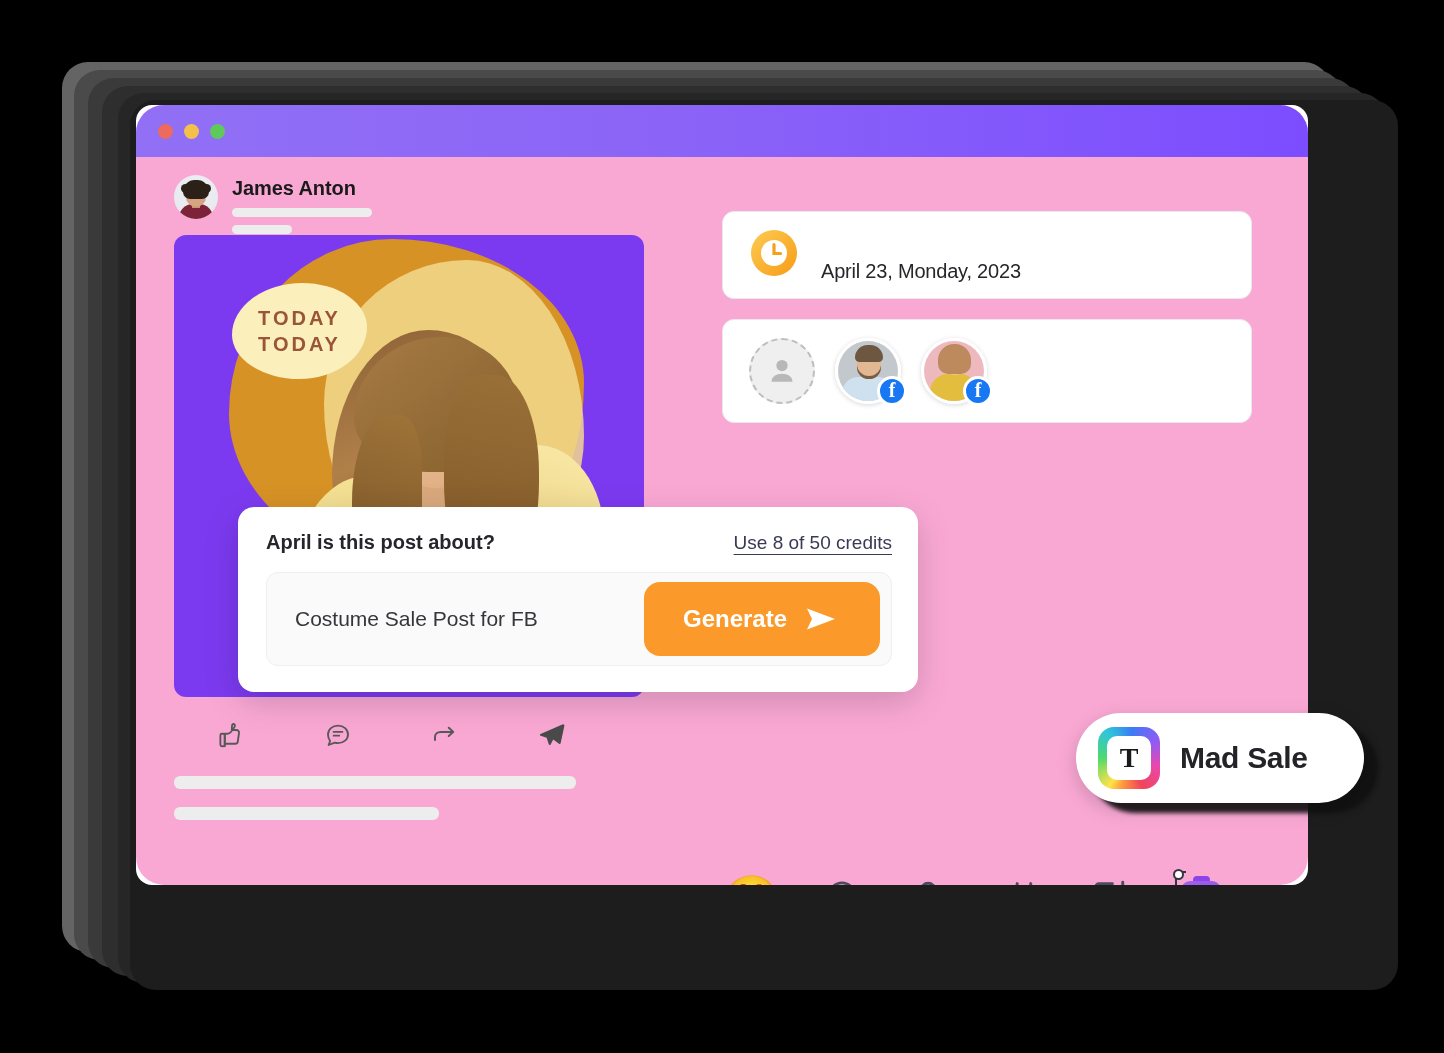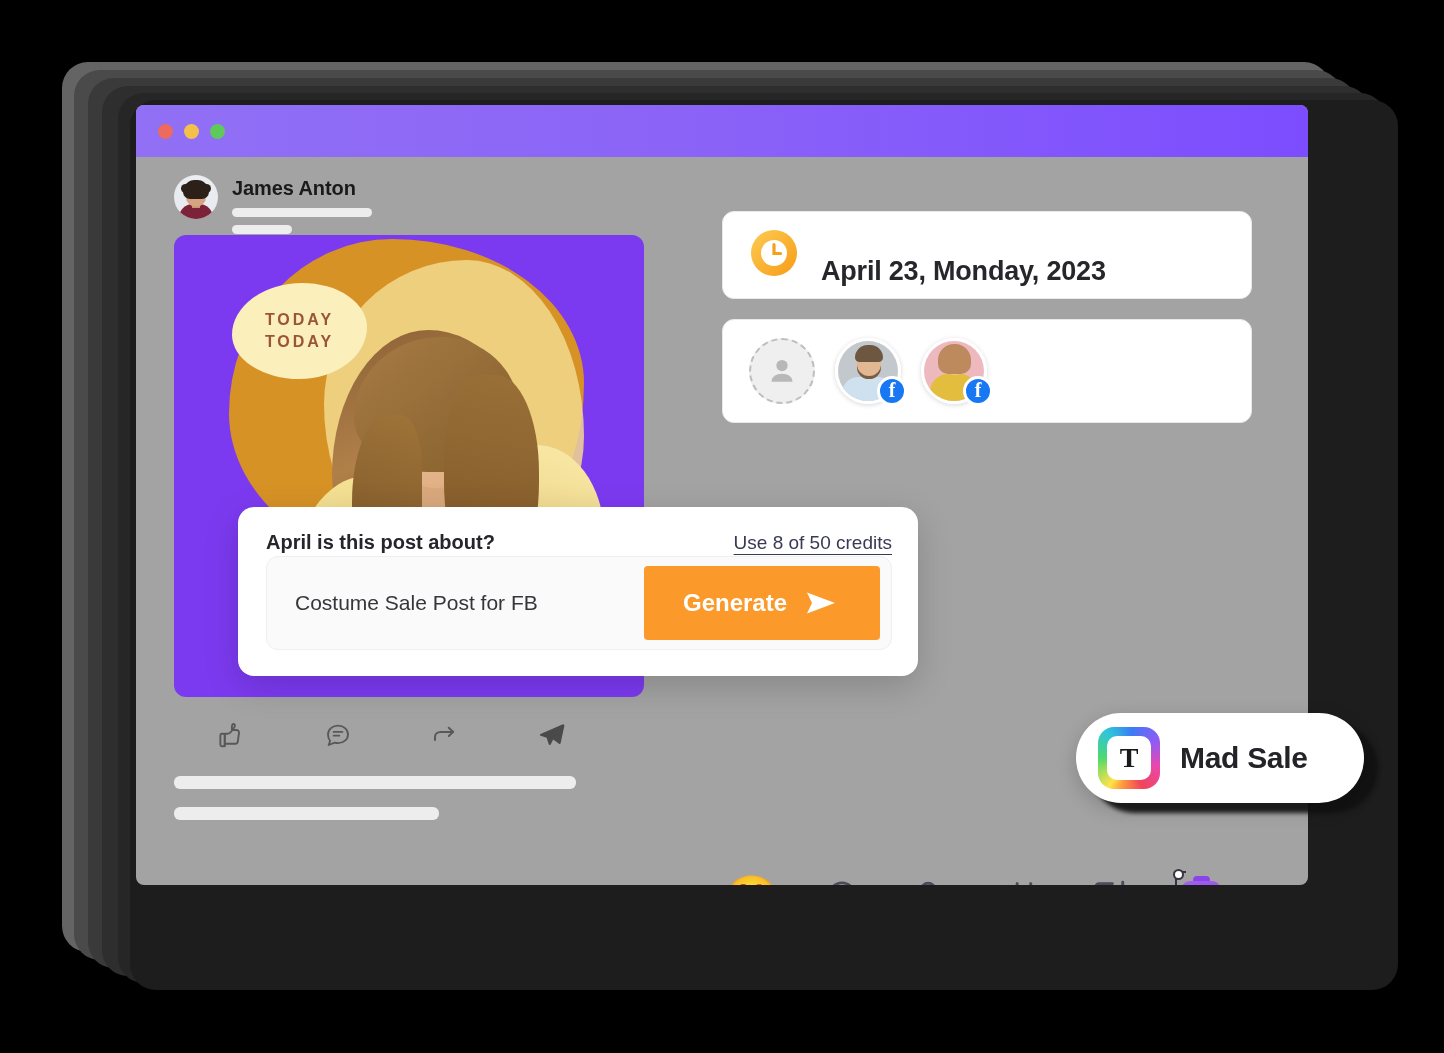--- a/index.html
+++ b/index.html
@@ -23,22 +23,22 @@
   .sc6 { left: 130px; top: 100px; width: 1268px; height: 890px; background: #1d1d1d; }
 
   
   .window {
     position: absolute; left: 136px; top: 105px;
     width: 1172px; height: 780px;
     background: #ffffff; border-radius: 16px;
     overflow: visible;
   }
   .win-clip {
-    position: absolute; inset: 0; border-radius: 8px;
-    background: #a3a3a3; overflow: hidden;
+    position: absolute; inset: 0; border-radius: 28px;
+    background: #f9a8d4; overflow: hidden;
   }
   .titlebar {
     position: absolute; left: 0; top: 0; width: 100%; height: 52px;
     background: linear-gradient(90deg, #9170F5 0%, #8B64F7 45%, #7C4DFF 100%);
     display: flex; align-items: center; padding-left: 22px; gap: 11px;
   }
   .dot { width: 15px; height: 15px; border-radius: 50%; }
   .dot.red    { background: #EC6A5E; }
   .dot.yellow { background: #F2C04B; }
   .dot.green  { background: #5FC95A; }
@@ -132,21 +132,21 @@
   .ph-ear   { position:absolute; left:170px; top:172px; width:14px; height:32px;
               border-radius: 50%; background:#E3B18A; }
 
   .badge-today {
     position:absolute; left: 58px; top: 48px; width: 135px; height: 96px;
     background: #FBEFBB;
     border-radius: 52% 48% 50% 50% / 54% 46% 54% 46%;
     display:flex; flex-direction:column; align-items:center; justify-content:center;
     gap: 6px;
   }
-  .badge-l1, .badge-l2 { font-size: 16px; font-weight: 700; color: #9A5438;
+  .badge-l1, .badge-l2 { font-size: 20px; font-weight: 700; color: #9A5438;
                          letter-spacing: 3px; line-height: 1; }
 
   .sale-word {
     position:absolute; left: 0; right: 0; top: 322px; text-align:center;
     font-size: 78px; font-weight: 700; color:#FAEFB8; letter-spacing: 11px;
     line-height: 1;
   }
   .sale-sub {
     position:absolute; left: 0; right: 0; top: 415px; text-align:center;
     font-size: 22px; font-weight: 400; color:#FFFFFF; letter-spacing: 3.4px;
@@ -160,21 +160,21 @@
   .pl1 { width: 402px; height: 13px; }
   .pl2 { width: 265px; height: 13px; margin-top: 18px; }
 
   
   .right-col { position: absolute; left: 586px; top: 54px; width: 530px; }
 
   .panel {
     border: 1px solid #E9E9ED; border-radius: 12px; background:#fff;
   }
   .date-panel { height: 88px; display:flex; align-items:center; padding-left: 26px; gap: 22px; }
-  .date-text { font-size: 27px; font-weight: 700; color: #26262B; letter-spacing: -0.2px; margin-top: 32px; }
+  .date-text { font-size: 20px; font-weight: 400; color: #26262B; letter-spacing: -0.2px; margin-top: 32px; }
 
   .accounts-panel { margin-top: 20px; height: 104px; display:flex; align-items:center;
                     padding-left: 26px; gap: 20px; }
   .acc { position: relative; width: 66px; height: 66px; flex:none; }
   .acc-empty {
     width:66px; height:66px; border-radius:50%;
     background:#EFEFEF; border: 2px dashed #BDBDBD;
     display:flex; align-items:center; justify-content:center;
   }
   .acc-photo {
@@ -211,27 +211,27 @@
     position:absolute; left: 102px; top: 402px; width: 680px;
     background:#fff; border-radius: 16px;
     box-shadow: 0 10px 34px rgba(0,0,0,.17);
     padding: 24px 26px 26px 28px;
   }
   .prompt-head { display:flex; align-items:center; justify-content:space-between; }
   .prompt-q { font-size: 20px; font-weight: 700; color:#25252B; }
   .prompt-credits { font-size: 19px; color:#3A3A55; text-decoration: underline;
                     text-underline-offset: 5px; }
   .prompt-row {
-    margin-top: 2px; height: 94px; background:#FAFAFA;
+    margin-top: 18px; height: 94px; background:#FAFAFA;
     border:1px solid #EFEFEF; border-radius: 12px;
     display:flex; align-items:center; justify-content:space-between; padding: 0 11px 0 28px;
   }
   .prompt-value { font-size: 21px; color:#35353B; }
   .generate-btn {
-    width: 236px; height: 74px; background:#FB9A2A; border:none; border-radius: 4px;
+    width: 236px; height: 74px; background:#FB9A2A; border:none; border-radius: 16px;
     color:#fff; font-size:24px; font-weight:700; cursor:pointer;
     display:flex; align-items:center; justify-content:center; gap: 14px;
     font-family:"Liberation Sans", sans-serif;
   }
 
   
   .madtext-wrap { position:absolute; left: 940px; top: 608px; }
   .madtext-shadow {
     position:absolute; left: 14px; top: 10px; width: 288px; height: 90px;
     border-radius: 45px; background:#111; filter: blur(2px); opacity:.9;

